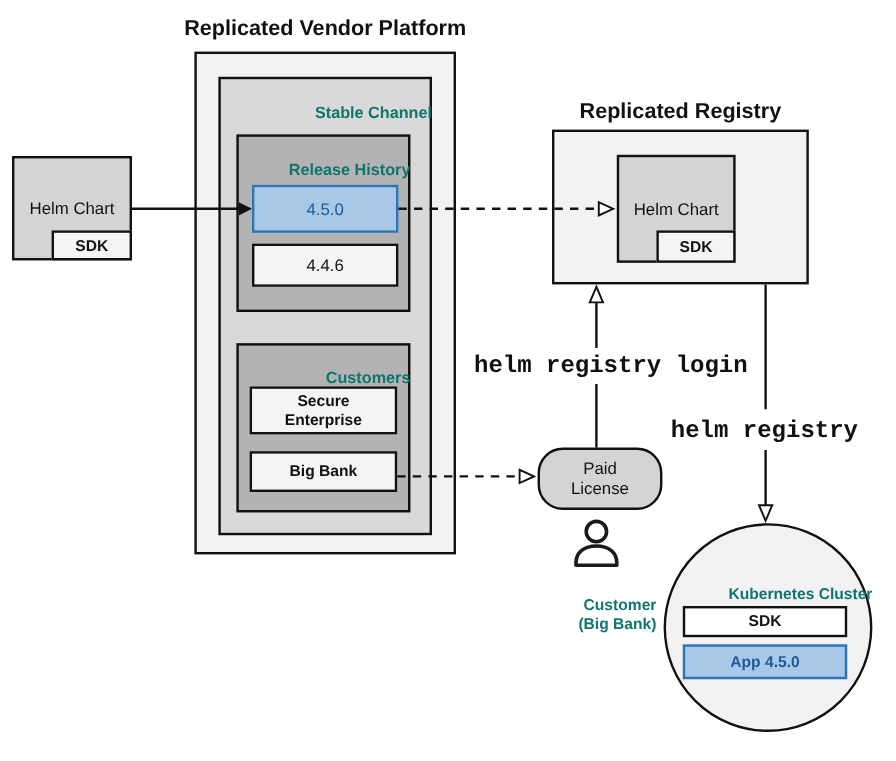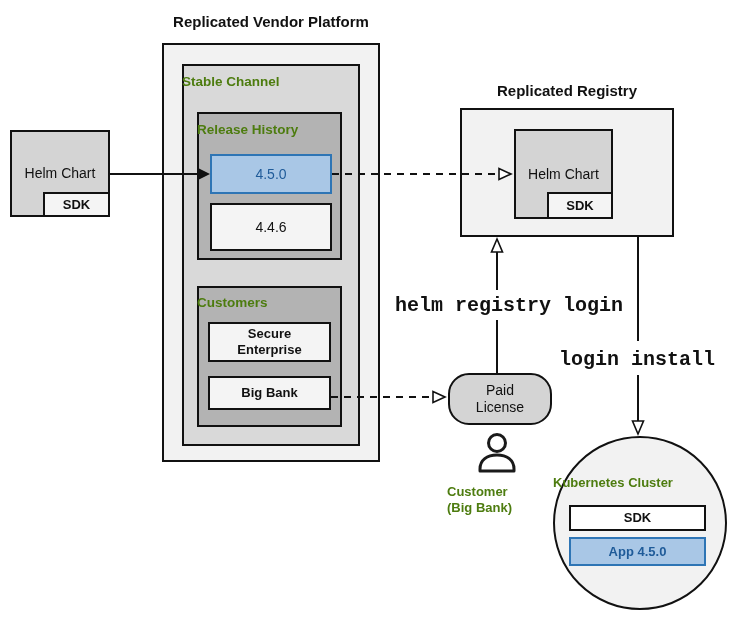--- a/index.html
+++ b/index.html
@@ -21,29 +21,30 @@
     display: flex;
     align-items: center;
     justify-content: center;
     text-align: center;
     line-height: 1.2;
   }
   .title {
     position: absolute;
     text-align: center;
     font-weight: bold;
-    font-size: 15px;
+    font-size: 18px;
     color: #111111;
   }
   .box-header {
     position: absolute;
-    text-align: left;
+    text-align: right;
     font-weight: bold;
     font-size: 13.5px;
-    color: #4d7c0f;
+    color: #0f766e;
+    margin-top: 12px;
   }
   .panel-light { background: #f2f2f2; }
   .panel-mid   { background: #d9d9d9; }
   .panel-dark  { background: #b3b3b3; }
   .node-gray   { background: #d4d4d4; }
   .node-light  { background: #f4f4f4; }
   .node-white  { background: #ffffff; }
   .hl {
     background: #a9c7e6;
     border-color: #2e75b5;
@@ -83,21 +84,21 @@
   <div class="box panel-light" style="left:162px; top:43px; width:218px; height:419px;"></div>
 
   <div class="box panel-mid" style="left:182px; top:64px; width:178px; height:382px;"></div>
   <div class="box-header" style="left:182px; top:74px; width:178px;">Stable Channel</div>
 
   <div class="box panel-dark" style="left:197px; top:112px; width:145px; height:148px;"></div>
   <div class="box-header" style="left:197px; top:122px; width:145px;">Release History</div>
 
   <div class="box hl center-label bold14" style="left:210px; top:154px; width:122px; height:40px;">4.5.0</div>
 
-  <div class="box node-light center-label bold14" style="left:210px; top:203px; width:122px; height:48px;">4.4.6</div>
+  <div class="box node-light center-label bold14" style="left:210px; top:203px; width:122px; height:36px;">4.4.6</div>
 
   <div class="box panel-dark" style="left:197px; top:286px; width:145px; height:141px;"></div>
   <div class="box-header" style="left:197px; top:295px; width:145px;">Customers</div>
 
   <div class="box node-light center-label bold13" style="left:208px; top:322px; width:123px; height:40px; padding:0 24px;">Secure Enterprise</div>
 
   <div class="box node-light center-label bold13" style="left:208px; top:376px; width:123px; height:34px;text-align:center;">Big Bank</div>
 
   <div class="box node-gray center-label bold14" style="left:10px; top:130px; width:100px; height:87px;">Helm Chart</div>
   <div class="box node-light center-label bold13" style="left:43px; top:192px; width:67px; height:25px;">SDK</div>
@@ -128,21 +129,21 @@
     <polygon points="497,239 491.5,252 502.5,252" fill="#fff" stroke="#111" stroke-width="1.6"></polygon>
     <line x1="497" y1="252" x2="497" y2="290" stroke="#111" stroke-width="2"></line>
     <line x1="497" y1="320" x2="497" y2="373" stroke="#111" stroke-width="2"></line>
 
     <line x1="638" y1="237" x2="638" y2="341" stroke="#111" stroke-width="2"></line>
     <line x1="638" y1="375" x2="638" y2="421" stroke="#111" stroke-width="2"></line>
     <polygon points="638,434 632.5,421 643.5,421" fill="#fff" stroke="#111" stroke-width="1.6"></polygon>
   </svg>
 
   <div class="mono-cmd" style="left:395px; top:294px; width:200px;">helm registry login</div>
-  <div class="mono-cmd" style="left:545px; top:348px; width:184px;">login install</div>
+  <div class="mono-cmd" style="left:545px; top:348px; width:184px;">helm registry</div>
 
   <svg style="position:absolute; left:478px; top:431px;" width="40" height="44" viewBox="0 0 40 44">
     <circle cx="19" cy="12" r="8.5" fill="#ffffff" stroke="#1a1a1a" stroke-width="3"></circle>
     <path d="M2,40 L2,38 C2,29 9,24 19,24 C29,24 36,29 36,38 L36,40 Z" fill="#ffffff" stroke="#1a1a1a" stroke-width="3" stroke-linejoin="round"></path>
   </svg>
   <div class="box-header" style="left:447px; top:484px; width:100px; font-size:13px;">Customer</div>
   <div class="box-header" style="left:447px; top:500px; width:100px; font-size:13px;">(Big Bank)</div>
 
 </div>
 

